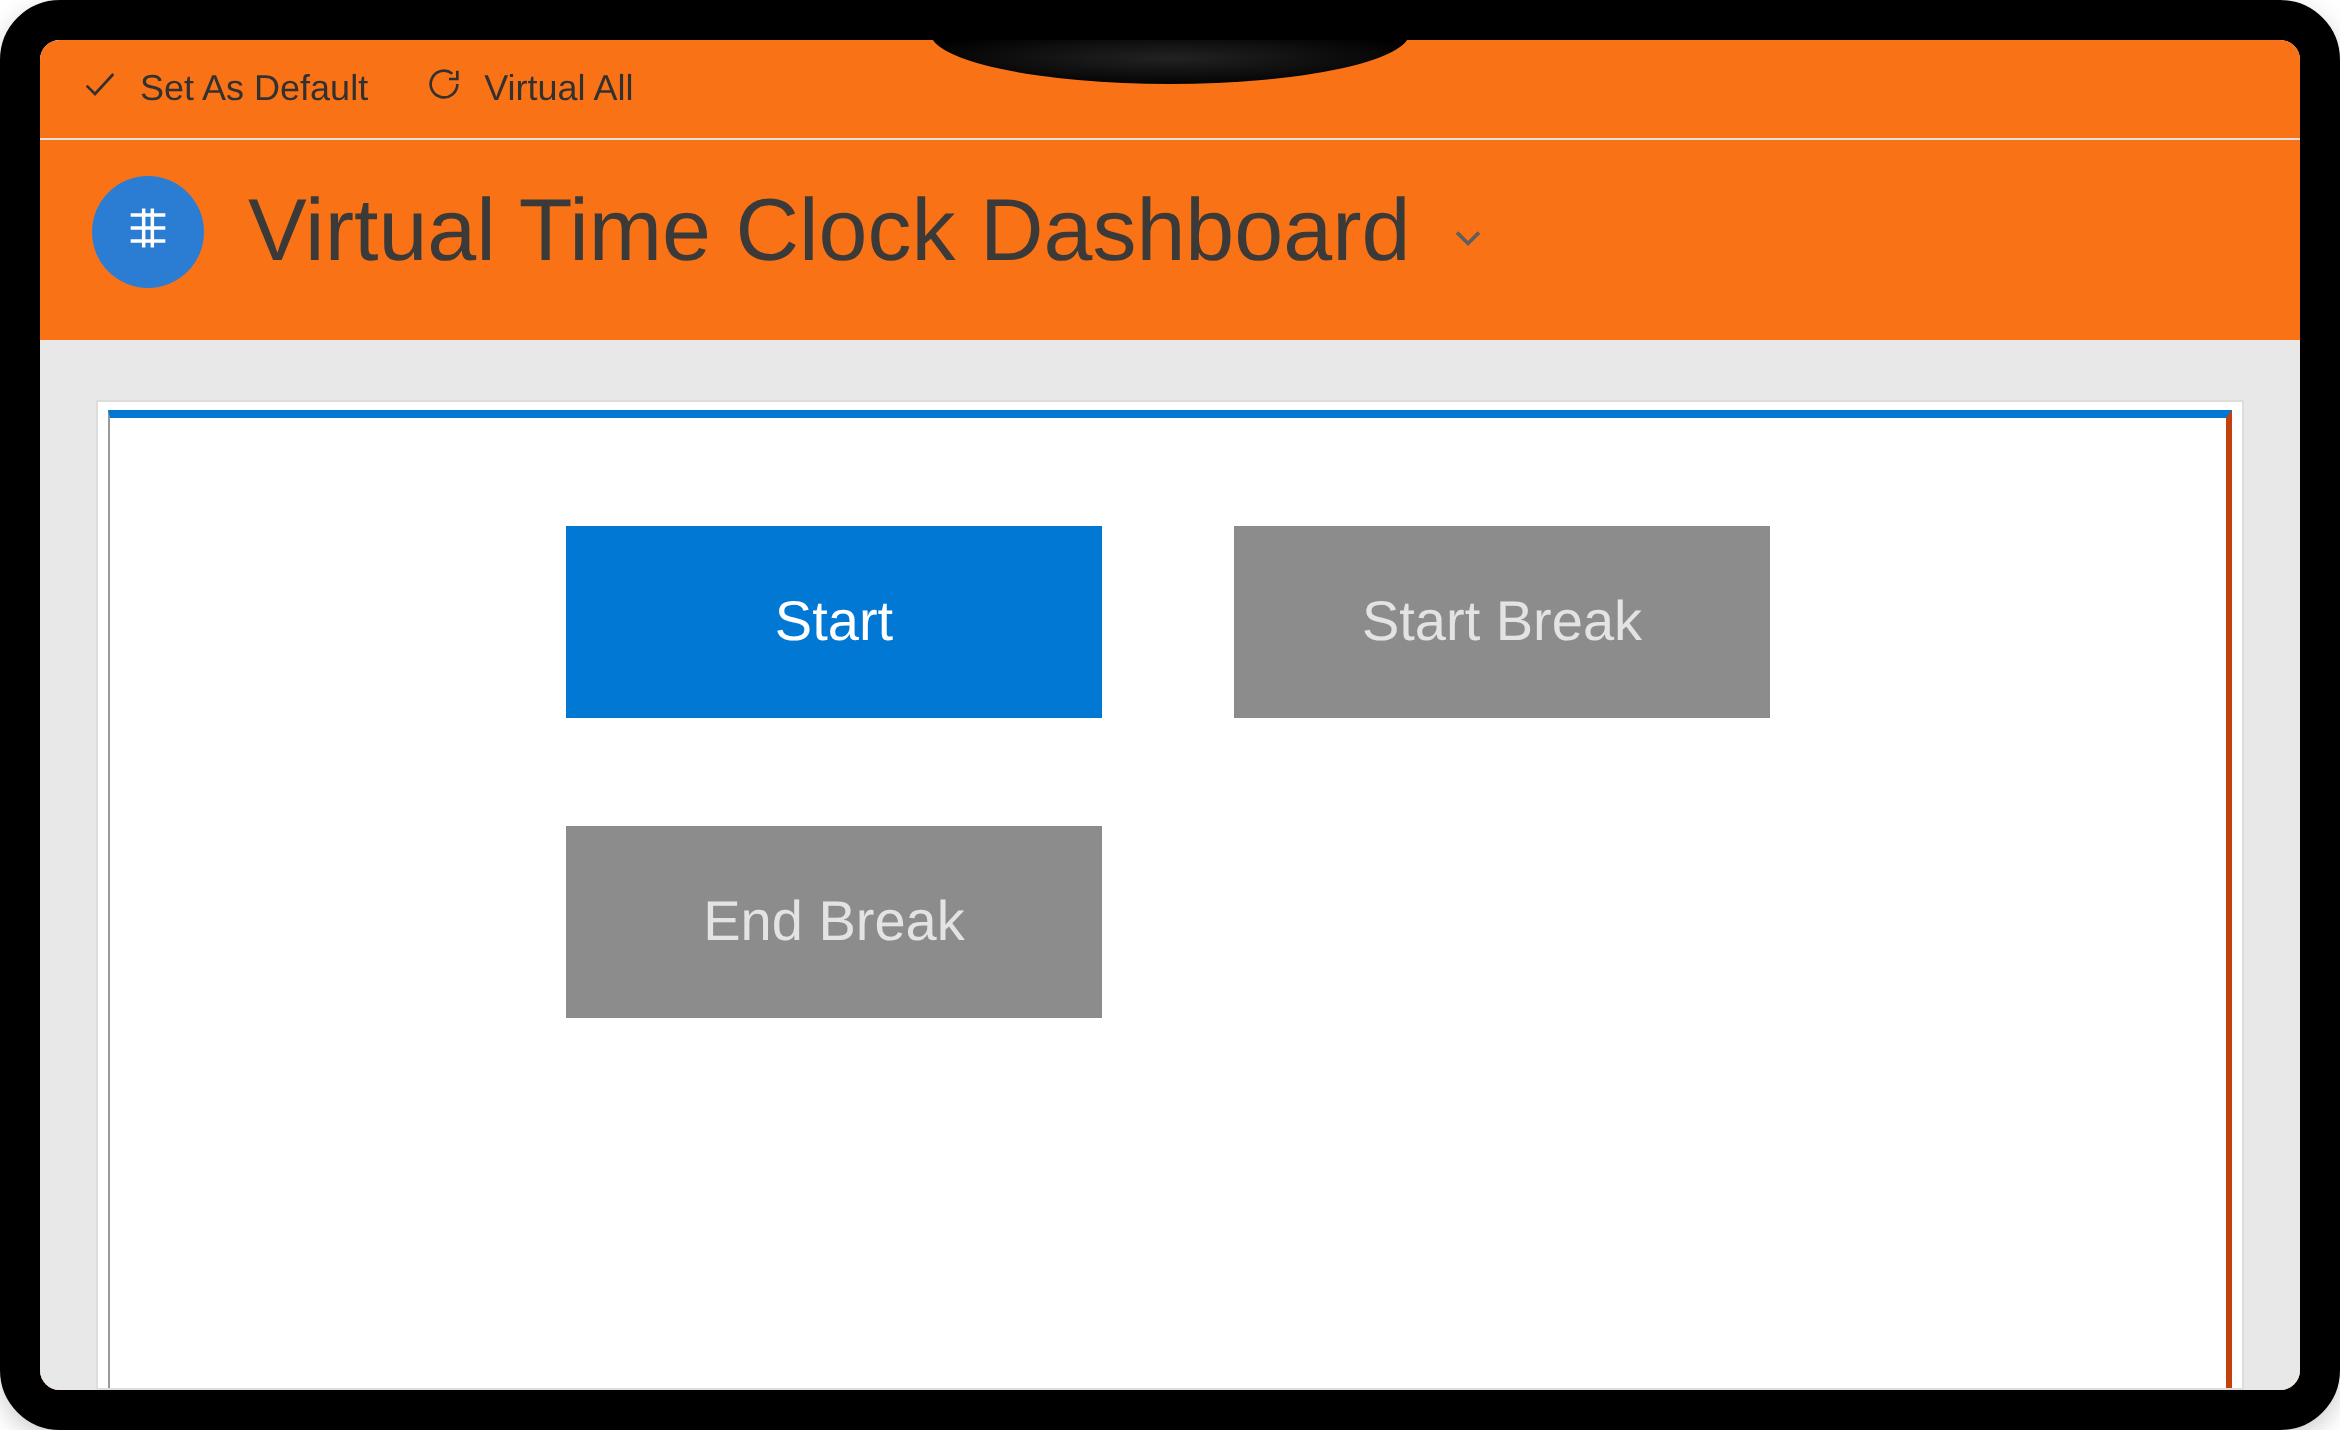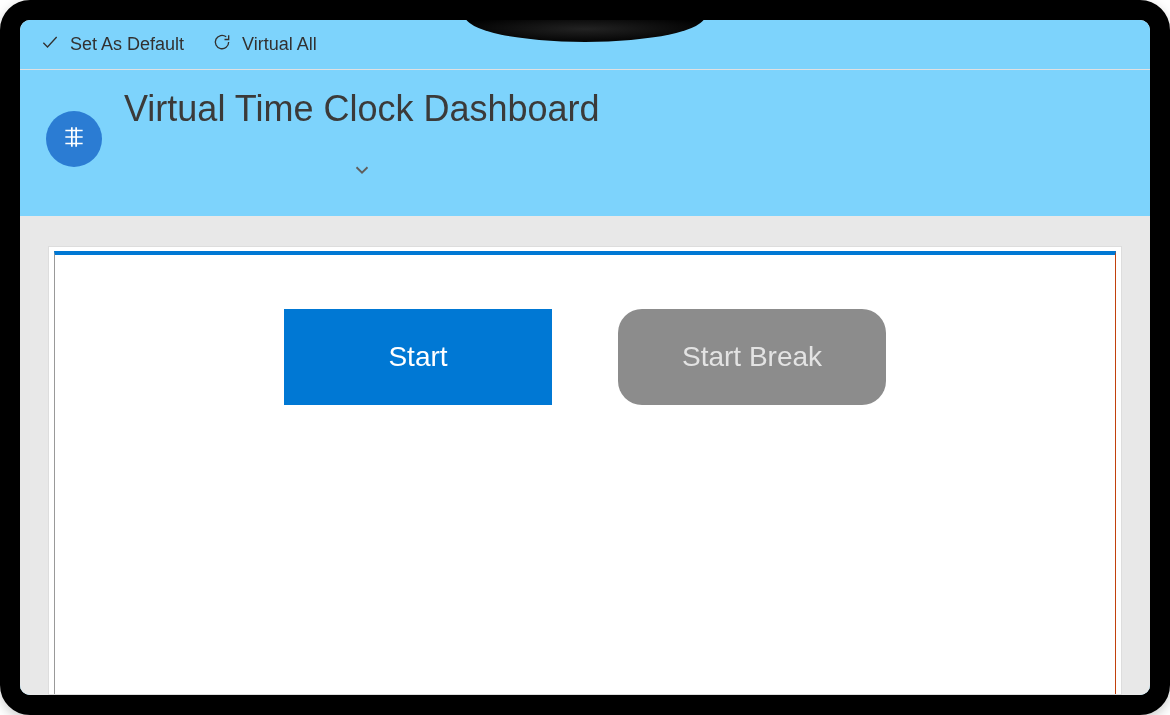--- a/index.html
+++ b/index.html
@@ -31,21 +31,21 @@
     width: 240px;
     height: 26px;
     background: radial-gradient(ellipse at center, #222 0%, #000 80%);
     border-bottom-left-radius: 120px 26px;
     border-bottom-right-radius: 120px 26px;
   }
 
   .screen {
     width: 100%;
     height: 100%;
-    background: #7dd3fc;
+    background: #f97316;
     display: flex;
     flex-direction: column;
   }
 
   
   .toolbar {
     display: flex;
     align-items: center;
     gap: 28px;
     padding: 12px 20px 12px 20px;
@@ -73,46 +73,45 @@
     height: 56px;
     border-radius: 50%;
     background: #2b7cd3;
     display: flex;
     align-items: center;
     justify-content: center;
     color: #fff;
   }
   .avatar svg { width: 26px; height: 26px; stroke: #fff; fill: none; stroke-width: 1.6; }
   .page-title {
-    font-size: 36px;
+    font-size: 44px;
     font-weight: 300;
     color: #3b3a39;
     display: flex;
     align-items: center;
     gap: 18px;
-    flex-direction: column;
   }
   .page-title svg { width: 22px; height: 22px; stroke: #605e5c; fill: none; stroke-width: 2; }
 
   
   .content-area {
     flex: 1;
     background: #e8e8e8;
     padding: 30px 28px 0 28px;
   }
   .panel-shell {
     background: #fff;
     border: 1px solid #ddd;
     height: 100%;
     padding: 4px 5px 0 5px;
   }
   .panel-inner {
     border-top: 4px solid #0078d4;
     border-left: 1px solid #999;
-    border-right: 1px solid #c2410c;
+    border-right: 3px solid #c2410c;
     height: 100%;
     padding: 54px 60px 0 60px;
   }
 
   .button-grid {
     display: grid;
     grid-template-columns: 268px 268px;
     grid-template-rows: 96px 96px;
     gap: 54px 66px;
     justify-content: center;
@@ -127,21 +126,20 @@
     cursor: pointer;
     font-family: inherit;
   }
   .action-btn.primary {
     background: #0078d4;
     color: #fff;
   }
   .action-btn.disabled {
     background: #8c8c8c;
     color: #e3e3e3;
-    border-radius: 24px;
   }
 </style>
 </head>
 <body>
 
 <div class="device-frame">
   <div class="device-notch"></div>
 
   <div class="screen">
 
@@ -190,20 +188,21 @@
     <div class="content-area">
       <div class="panel-shell">
         <div class="panel-inner">
 
           <div class="button-grid">
             <button class="action-btn primary">Start</button>
 
             <button class="action-btn disabled">Start Break</button>
 
 
+            <button class="action-btn disabled">End Break</button>
           </div>
 
         </div>
       </div>
     </div>
 
   </div>
 </div>
 
 </body></html>

